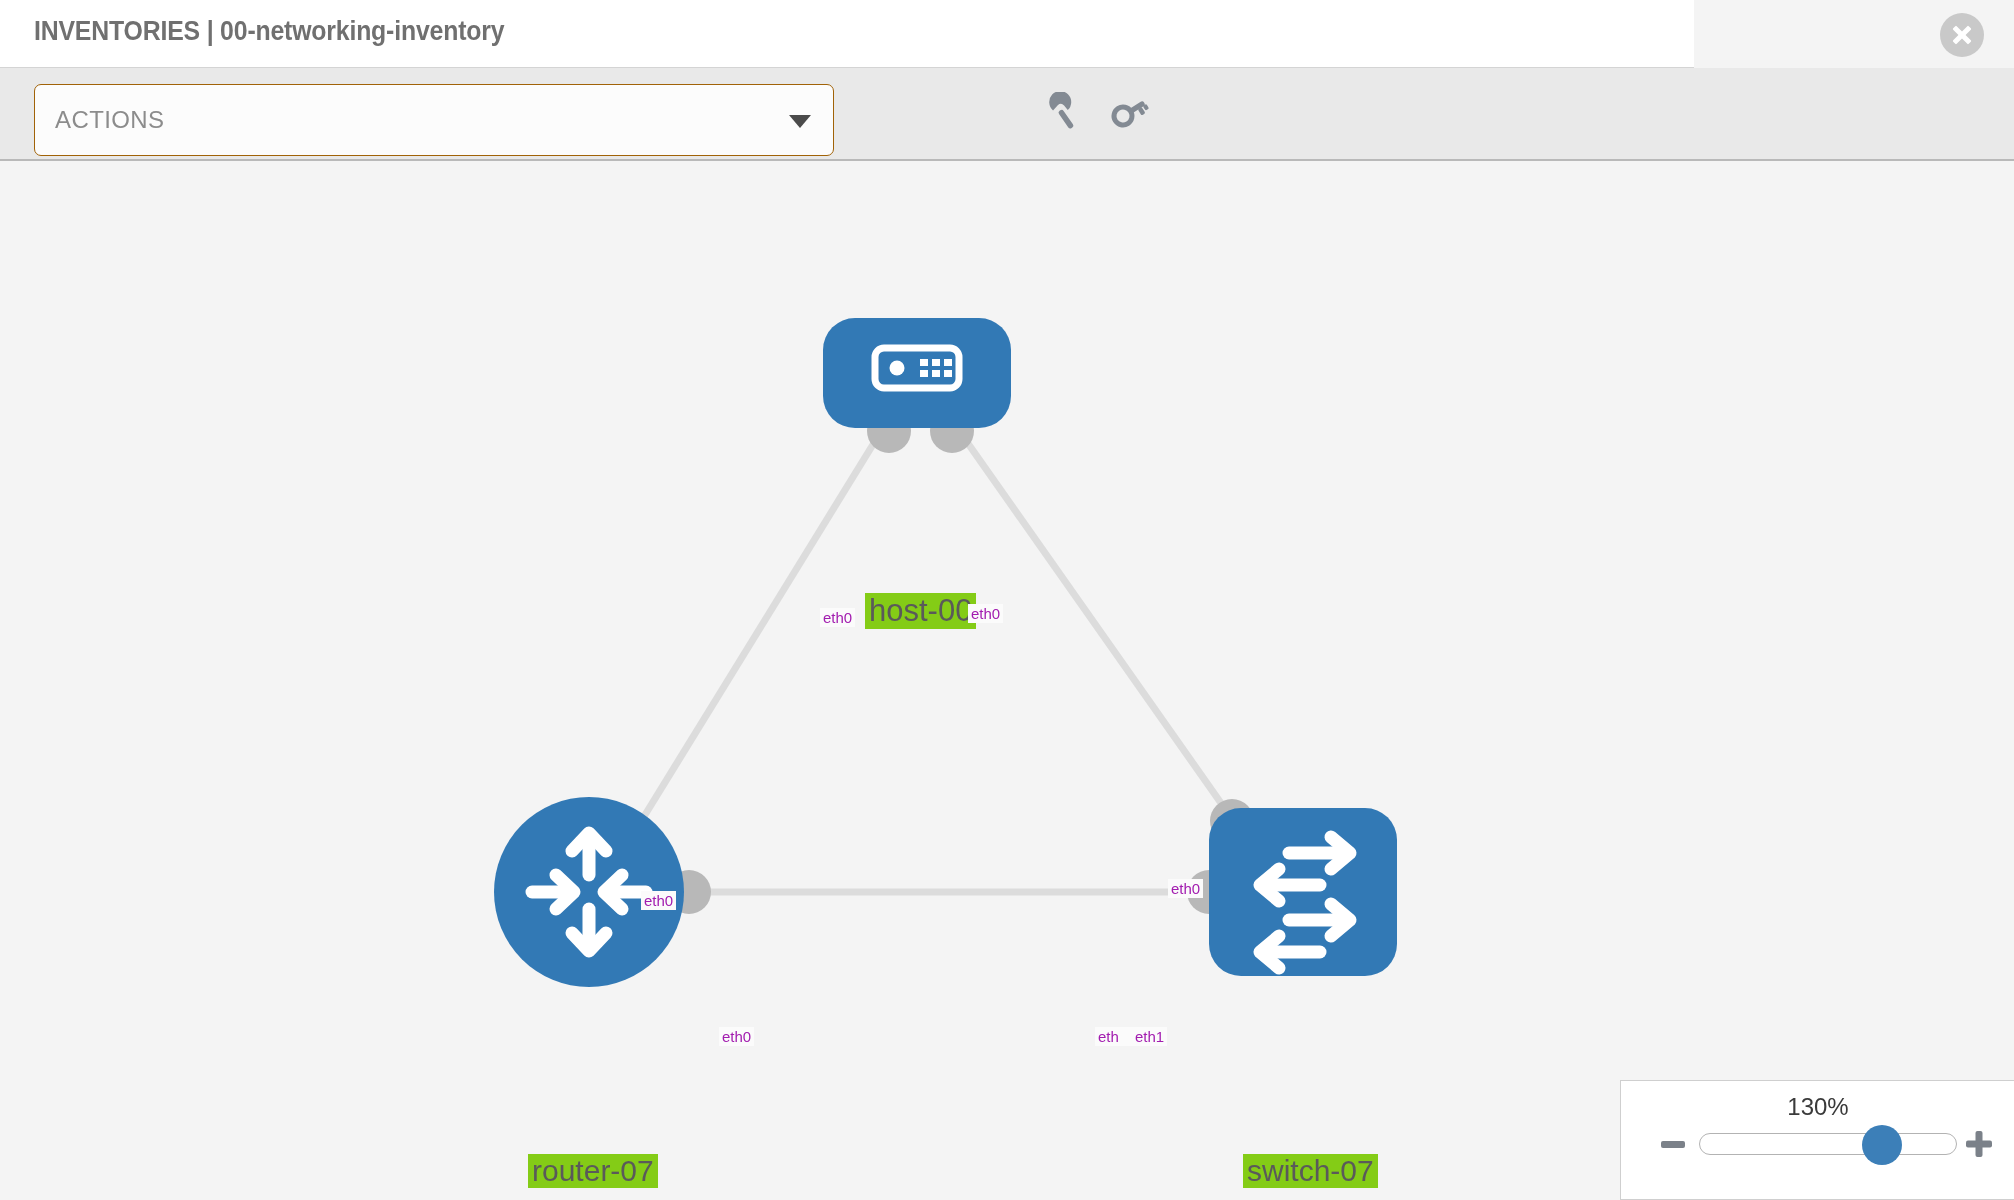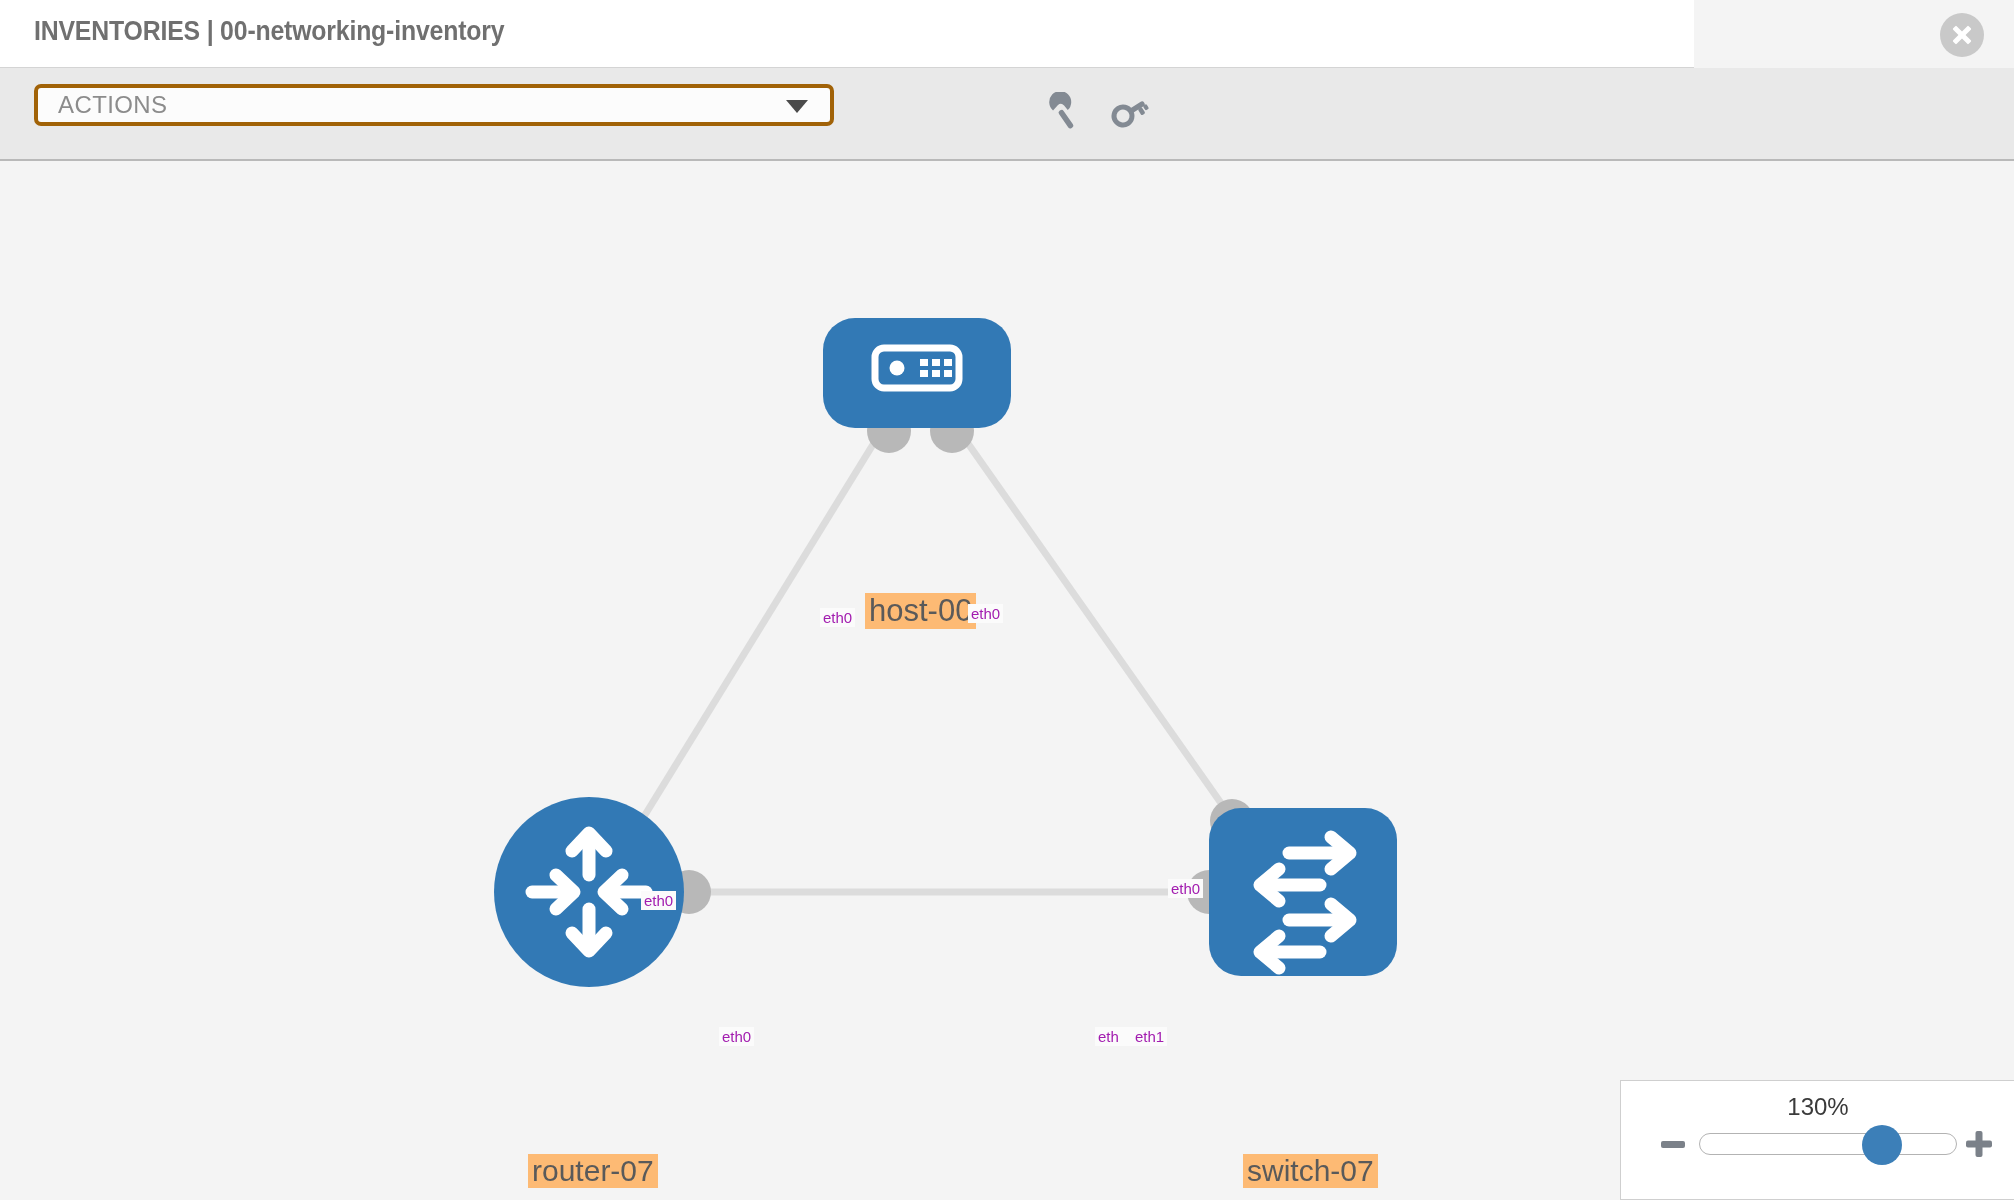--- a/index.html
+++ b/index.html
@@ -37,23 +37,23 @@
   #close-icon:before { transform:translate(-50%,-50%) rotate(45deg); }
   #close-icon:after  { transform:translate(-50%,-50%) rotate(-45deg); }
 
   
   #toolbar {
     position:absolute; left:0; top:68px; width:2014px; height:93px;
     background:#e9e9e9;
     border-bottom:2px solid #b9b9b9;
   }
   .field {
-    position:absolute; top:16px; height:42px;
+    position:absolute; top:16px; height:72px;
     background:#fcfcfc;
-    border:4px solid #a16207;
+    border:1px solid #a16207;
     border-radius:7px;
   }
   #actions-select { left:34px; width:800px; }
   #search-select  { left:1180px; width:800px; }
   .field-label {
     position:absolute; left:20px; top:50%; transform:translateY(-50%);
     font-size:24px; color:#8c8c8c;
     font-family:"Liberation Sans Narrow","Liberation Sans",sans-serif;
     letter-spacing:0.4px;
     white-space:nowrap;
@@ -83,21 +83,21 @@
     position:absolute;
     font-size:15px; color:#a21caf;
     background:#fbfbfb;
     padding:1px 3px;
     white-space:nowrap;
     font-family:Liberation Sans, sans-serif;
   }
   .node-label {
     position:absolute;
     font-size:30px; color:#5a5a5a;
-    background:#fdba74;
+    background:#84cc16;
     padding:0 4px;
     white-space:nowrap;
     font-family:"Liberation Sans", sans-serif;
   }
 
   
   #zoom-widget {
     position:absolute; left:1620px; top:1080px;
     width:413px; height:120px;
     background:#ffffff;

